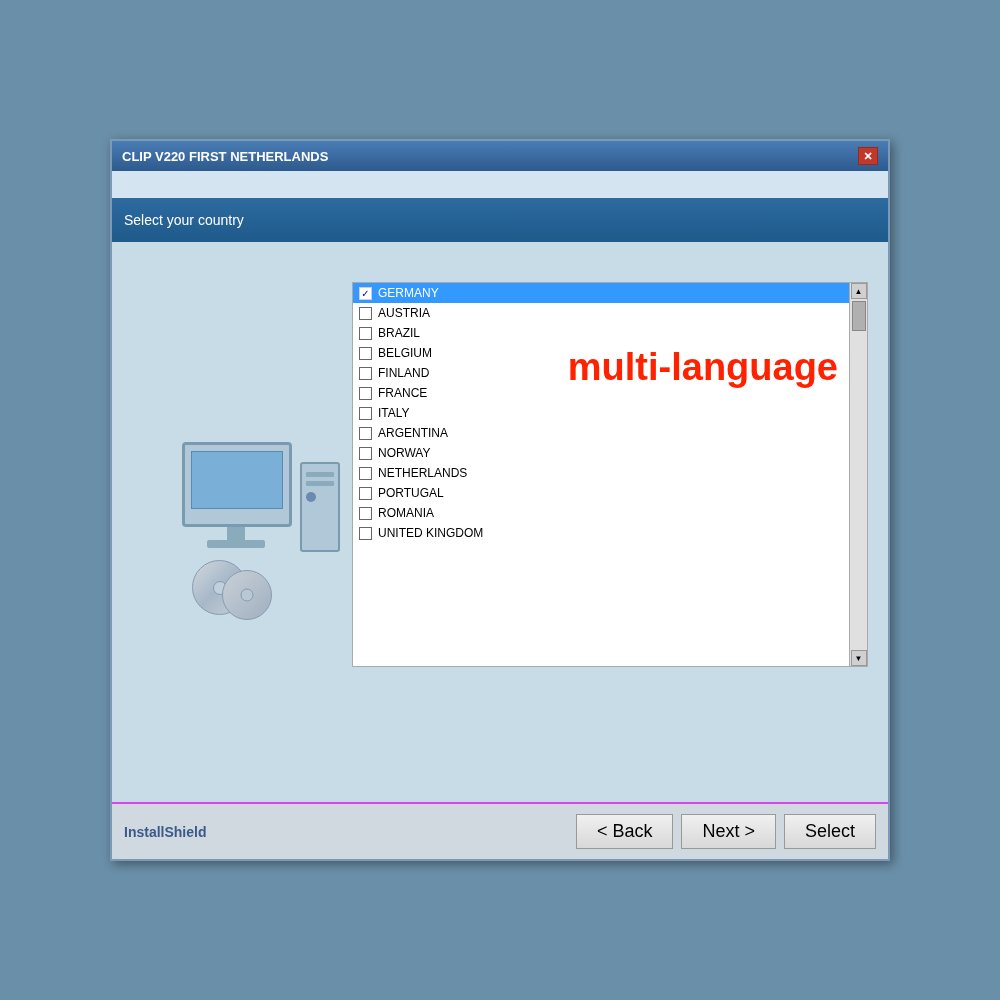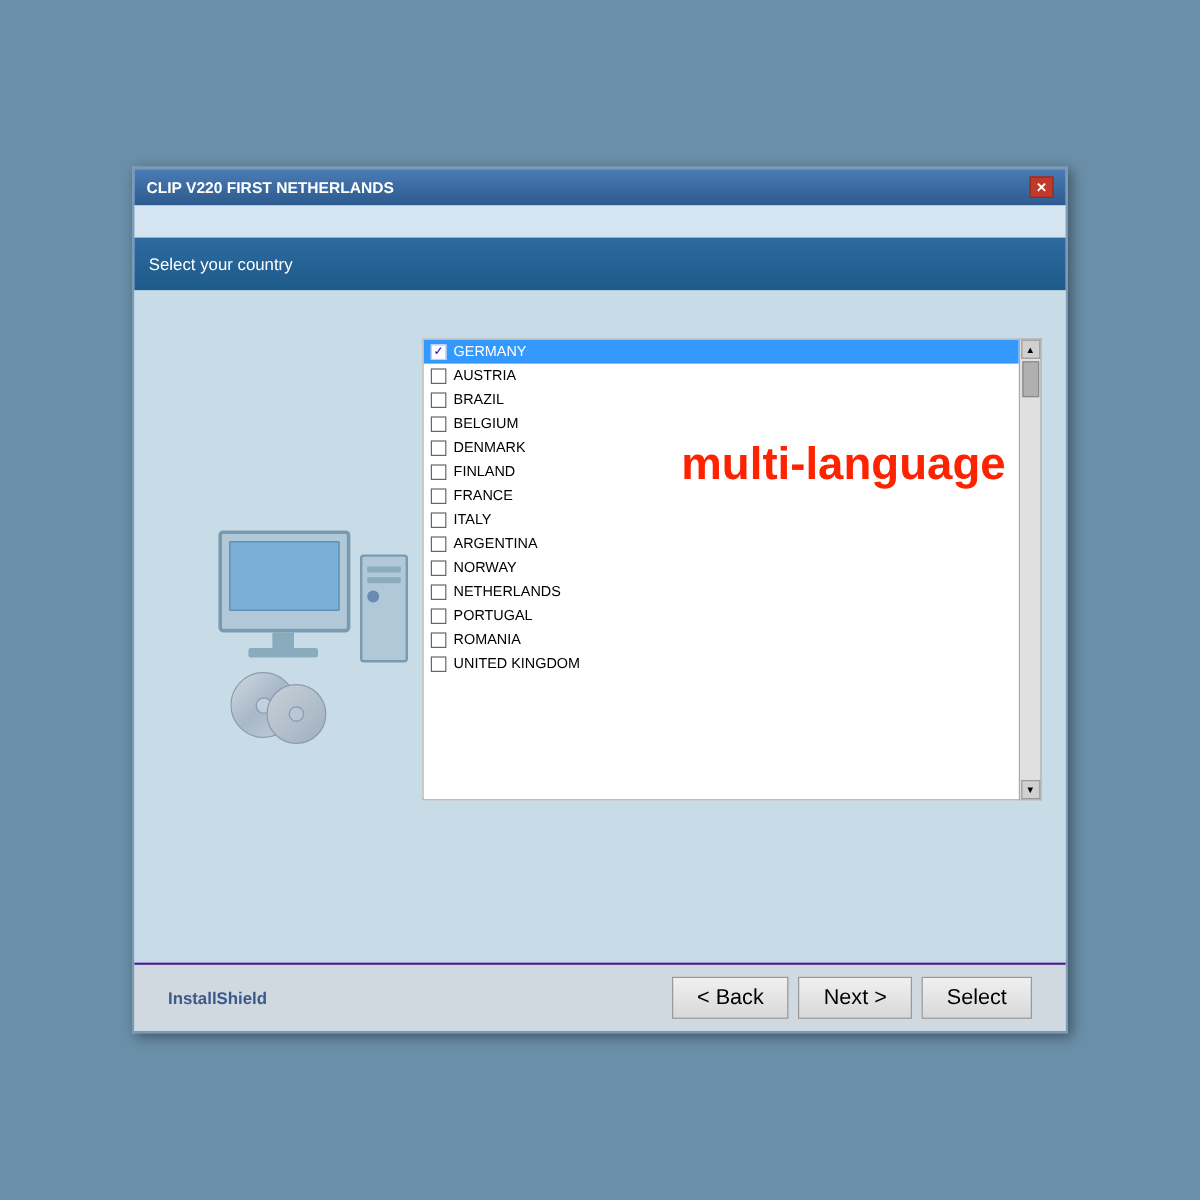--- a/index.html
+++ b/index.html
@@ -288,32 +288,32 @@
       color: #0000cc;
     }
 
     .country-item.selected .checkbox {
       border-color: #cce;
     }
 
     .multi-language-label {
       position: absolute;
       right: 30px;
-      top: 84px;
+      top: 64px;
       font-size: 38px;
       font-weight: bold;
       color: #ff2200;
       font-family: Arial, sans-serif;
       pointer-events: none;
     }
 
     .footer-bar {
       background: #d0d8e0;
-      border-top: 2px solid #4c1d95;
-      padding: 10px 28px;
+      border-top: 2px solid #d946ef;
+      padding: 10px 12px;
       display: flex;
       align-items: center;
       justify-content: space-between;
     }
 
     .installshield-logo {
       font-size: 14px;
       color: #3a5a8a;
     }
 
@@ -388,24 +388,20 @@
             <div class="country-item">
               <div class="checkbox"></div>
               <span>BRAZIL</span>
             </div>
             <div class="country-item">
               <div class="checkbox"></div>
               <span>BELGIUM</span>
             </div>
             <div class="country-item">
               <div class="checkbox"></div>
-              <span>DENMARK</span>
-            </div>
-            <div class="country-item">
-              <div class="checkbox"></div>
               <span>FINLAND</span>
             </div>
             <div class="country-item">
               <div class="checkbox"></div>
               <span>FRANCE</span>
             </div>
             <div class="country-item">
               <div class="checkbox"></div>
               <span>ITALY</span>
             </div>

